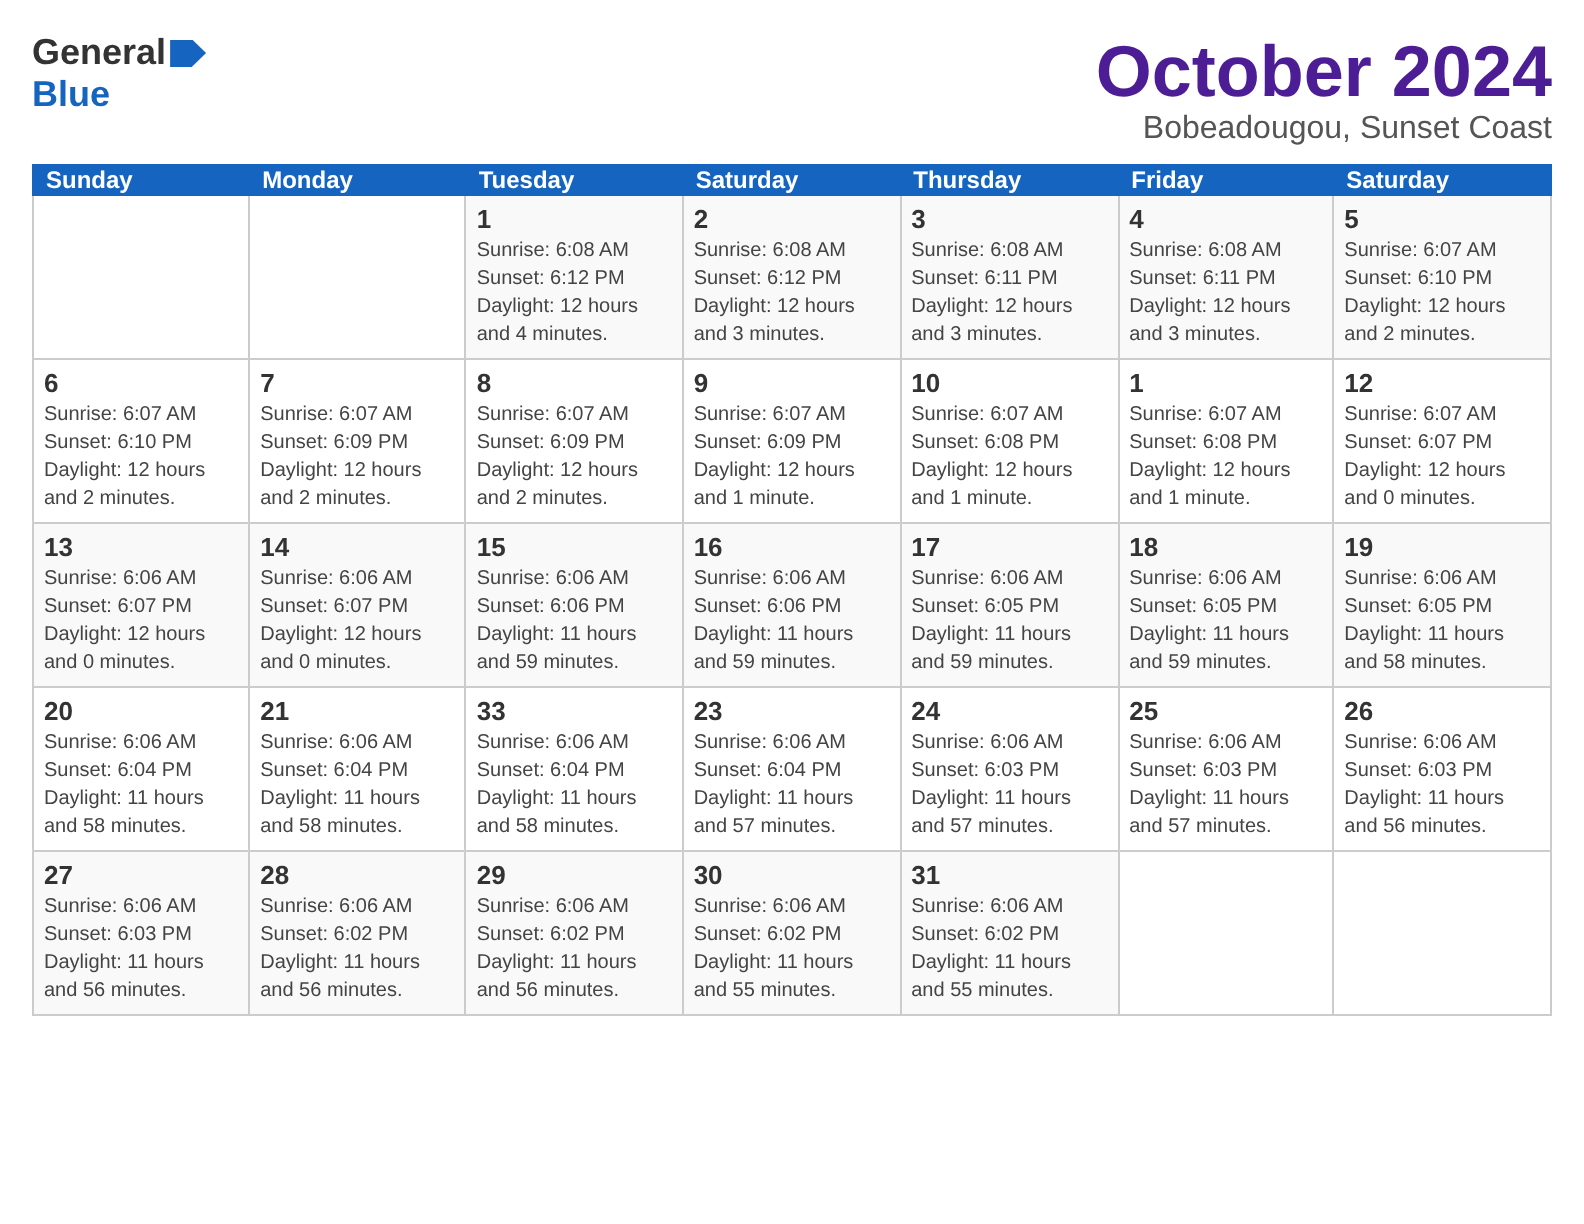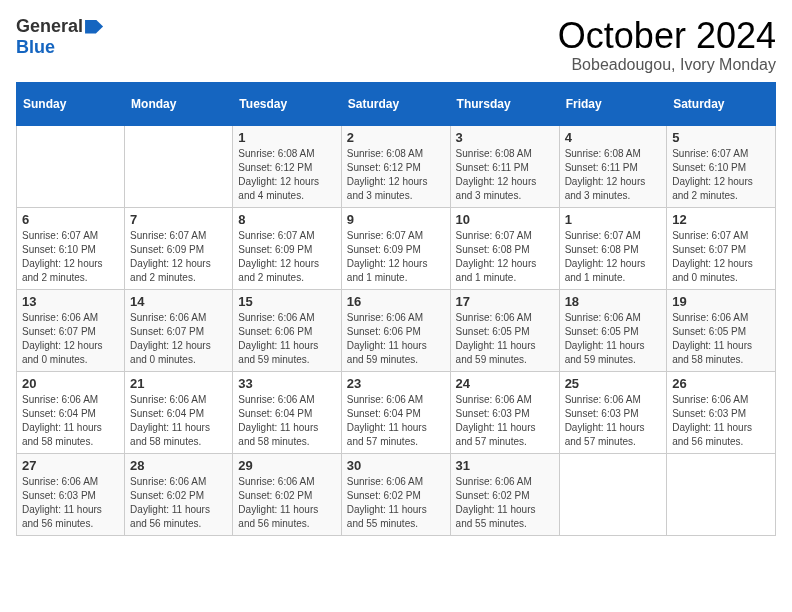--- a/index.html
+++ b/index.html
@@ -43,38 +43,38 @@
     }
     .logo-top-row {
       display: flex;
       align-items: center;
     }
     .title-section {
       text-align: right;
     }
     .month-title {
       font-size: 36px;
-      font-weight: normal;
-      color: #000000;
+      font-weight: bold;
+      color: #4c1d95;
       line-height: 1.1;
     }
     .location {
       font-size: 16px;
       color: #555;
     }
     table {
       width: 100%;
       border-collapse: collapse;
       font-size: 11px;
     }
     thead tr th {
       background-color: #1565C0;
       color: #fff;
       text-align: left;
-      padding: 14px 6px;
+      padding: 0 6px;
       font-size: 12px;
       font-weight: bold;
       border: 1px solid #1565C0;
     }
     tbody tr td {
       border: 1px solid #ccc;
       padding: 4px 5px;
       vertical-align: top;
       width: 113px;
       min-height: 80px;
@@ -105,21 +105,21 @@
 <div class="header">
   <div class="logo">
     <div class="logo-top-row">
       <span class="logo-general">General</span>
       <span class="logo-icon"></span>
     </div>
     <span class="logo-blue">Blue</span>
   </div>
   <div class="title-section">
     <div class="month-title">October 2024</div>
-    <div class="location">Bobeadougou, Ivory Monday</div>
+    <div class="location">Bobeadougou, Sunset Coast</div>
   </div>
 </div>
 
 <table>
   <thead id="calendar-head">
   <tr>
         <th>Sunday</th>
         <th>Monday</th>
         <th>Tuesday</th>
         <th>Saturday</th>

